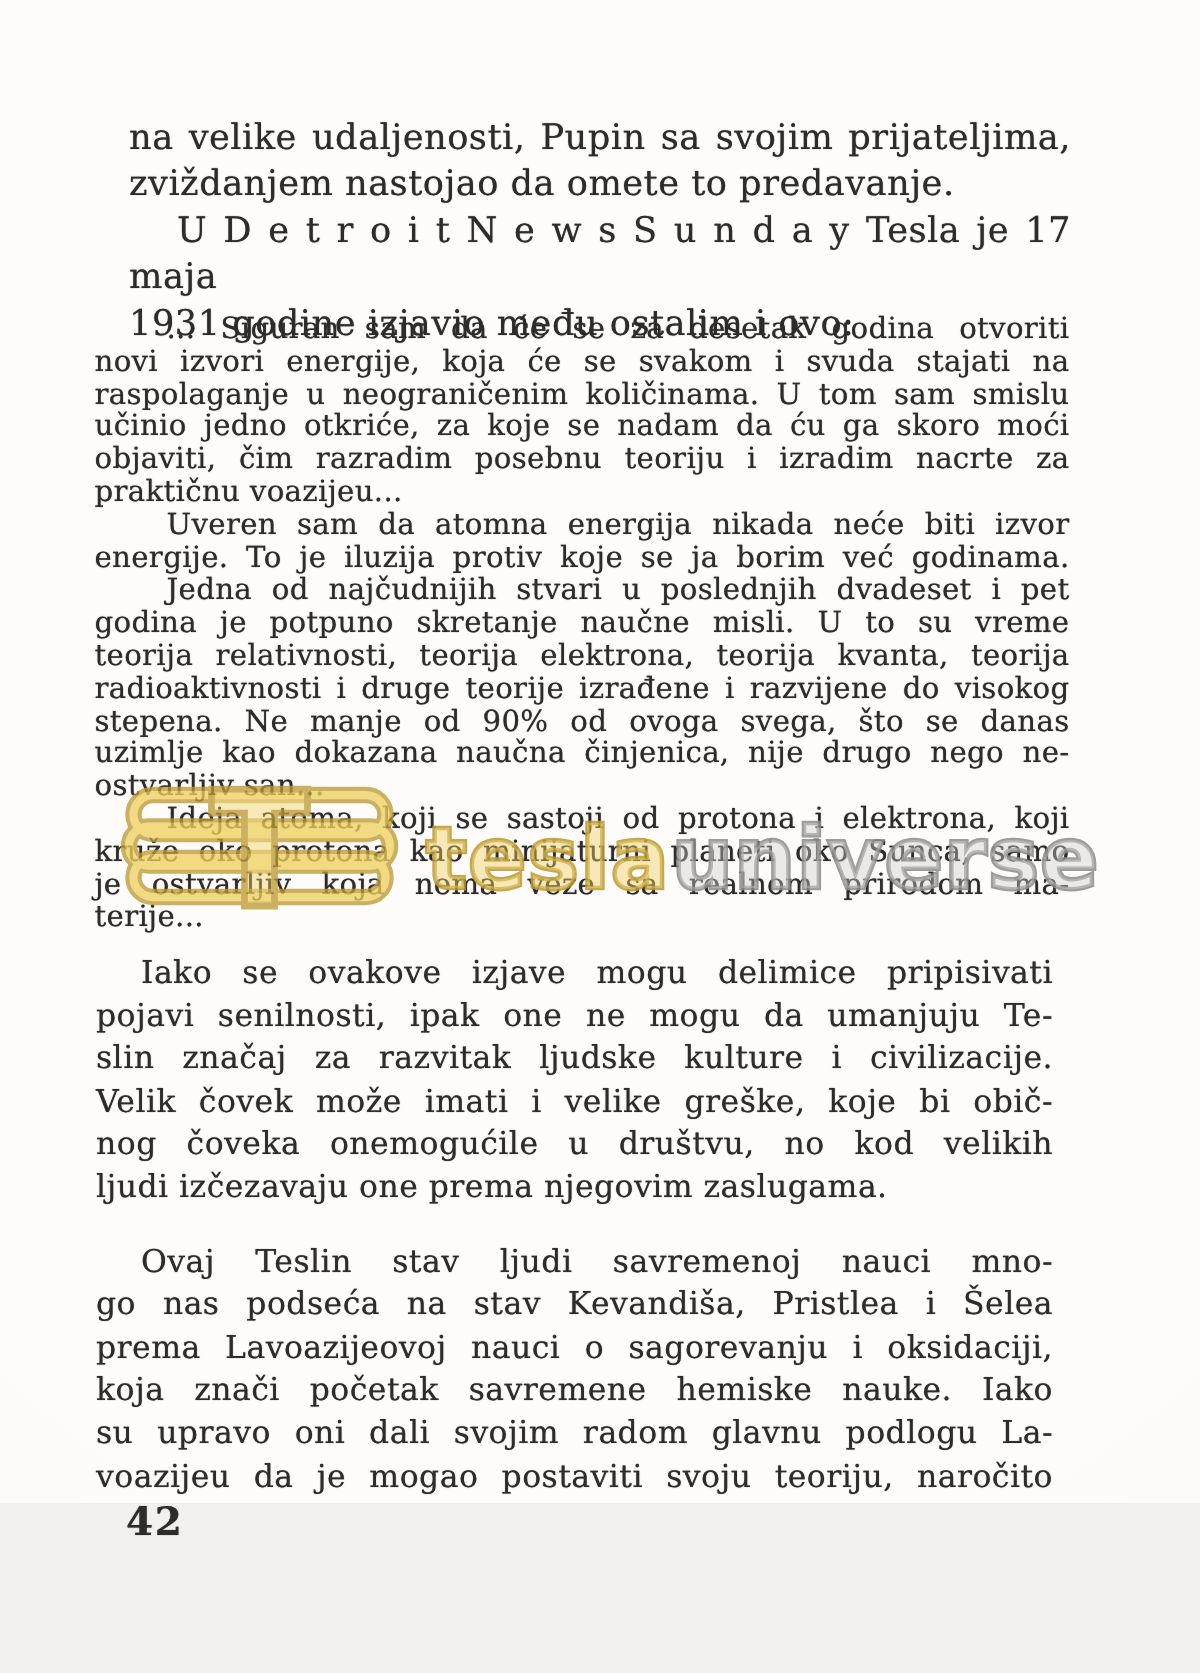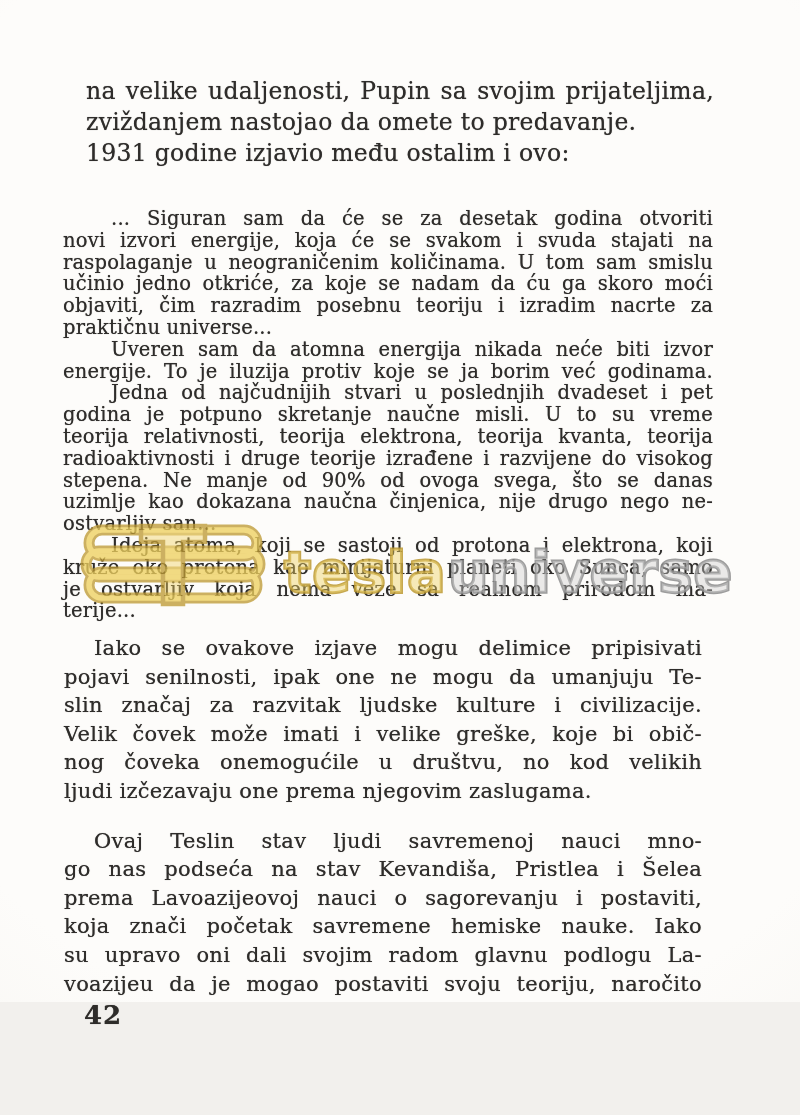--- a/index.html
+++ b/index.html
@@ -54,32 +54,33 @@
 <body>
 
 <div class="page">
 
   <div class="block block-opening scan-text">
       <div class="para">
         <div class="line just">na velike udaljenosti, Pupin sa svojim prijateljima,</div>
         <div class="line">zviždanjem nastojao da omete to predavanje.</div>
       </div>
       <div class="para">
+        <div class="line just ind">U D e t r o i t  N e w s  S u n d a y  Tesla je 17 maja</div>
         <div class="line">1931 godine izjavio među ostalim i ovo:</div>
       </div>
     </div>
 
   <div class="block block-quote scan-text">
       <div class="para">
         <div class="line just ind">... Siguran sam da će se za desetak godina otvoriti</div>
         <div class="line just">novi izvori energije, koja će se svakom i svuda stajati na</div>
         <div class="line just">raspolaganje u neograničenim količinama. U tom sam smislu</div>
         <div class="line just">učinio jedno otkriće, za koje se nadam da ću ga skoro moći</div>
         <div class="line just">objaviti, čim razradim posebnu teoriju i izradim nacrte za</div>
-        <div class="line">praktičnu universe...</div>
+        <div class="line">praktičnu voazijeu...</div>
       </div>
       <div class="para">
         <div class="line just ind">Uveren sam da atomna energija nikada neće biti izvor</div>
         <div class="line just">energije. To je iluzija protiv koje se ja borim već godinama.</div>
       </div>
       <div class="para">
         <div class="line just ind">Jedna od najčudnijih stvari u poslednjih dvadeset i pet</div>
         <div class="line just">godina je potpuno skretanje naučne misli. U to su vreme</div>
         <div class="line just">teorija relativnosti, teorija elektrona, teorija kvanta, teorija</div>
         <div class="line just">radioaktivnosti i druge teorije izrađene i razvijene do visokog</div>
@@ -100,21 +101,21 @@
         <div class="line just ind">Iako se ovakove izjave mogu delimice pripisivati</div>
         <div class="line just">pojavi senilnosti, ipak one ne mogu da umanjuju Te-</div>
         <div class="line just">slin značaj za razvitak ljudske kulture i civilizacije.</div>
         <div class="line just">Velik čovek može imati i velike greške, koje bi obič-</div>
         <div class="line just">nog čoveka onemogućile u društvu, no kod velikih</div>
         <div class="line">ljudi izčezavaju one prema njegovim zaslugama.</div>
       </div>
       <div class="para">
         <div class="line just ind">Ovaj Teslin stav ljudi savremenoj nauci mno-</div>
         <div class="line just">go nas podseća na stav Kevandiša, Pristlea i Šelea</div>
-        <div class="line just">prema Lavoazijeovoj nauci o sagorevanju i postaviti,</div>
+        <div class="line just">prema Lavoazijeovoj nauci o sagorevanju i oksidaciji,</div>
         <div class="line just">koja znači početak savremene hemiske nauke. Iako</div>
         <div class="line just">su upravo oni dali svojim radom glavnu podlogu La-</div>
         <div class="line just">voazijeu da je mogao postaviti svoju teoriju, naročito</div>
       </div>
     </div>
 
   <div class="page-number scan-text">42</div>
 
   <div class="watermark">
     <svg width="668" height="92" viewBox="0 0 668 92" xmlns="http://www.w3.org/2000/svg">

